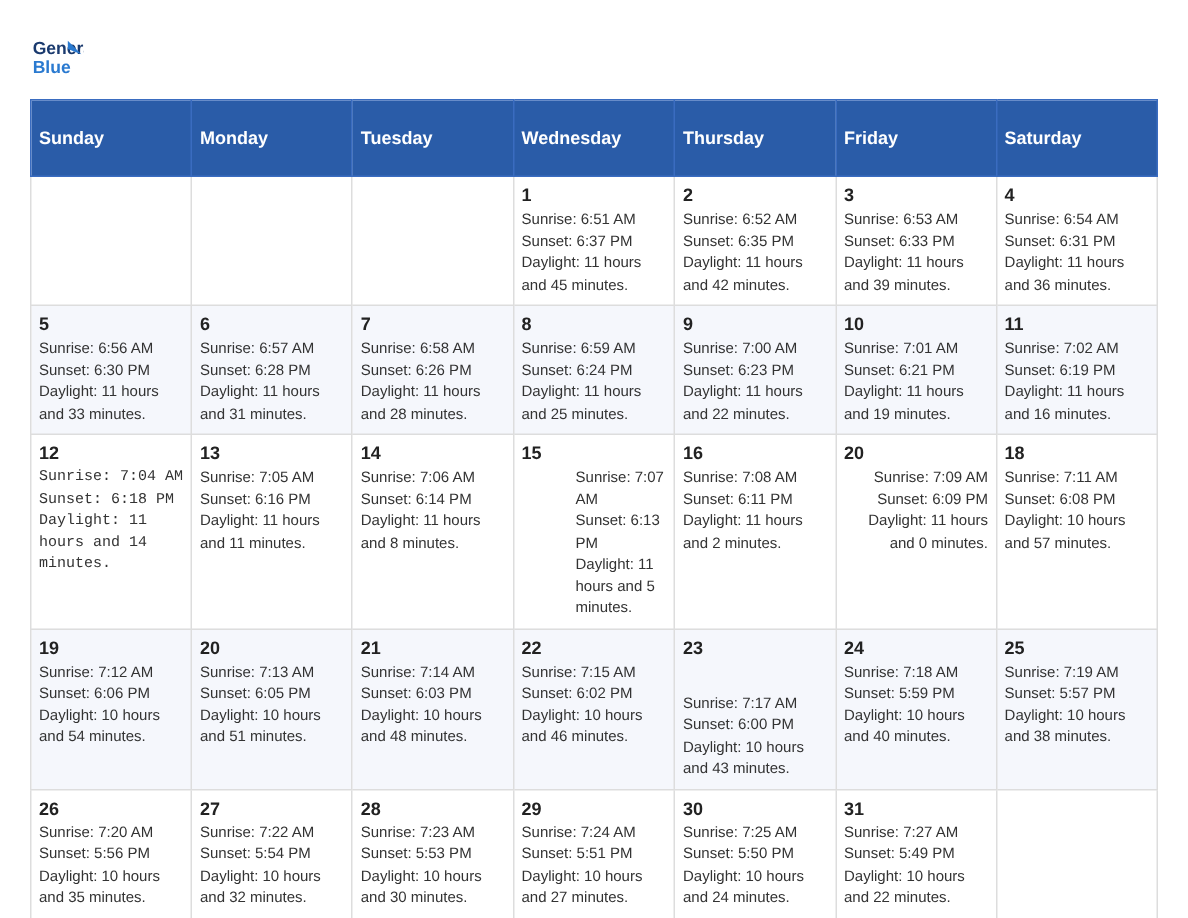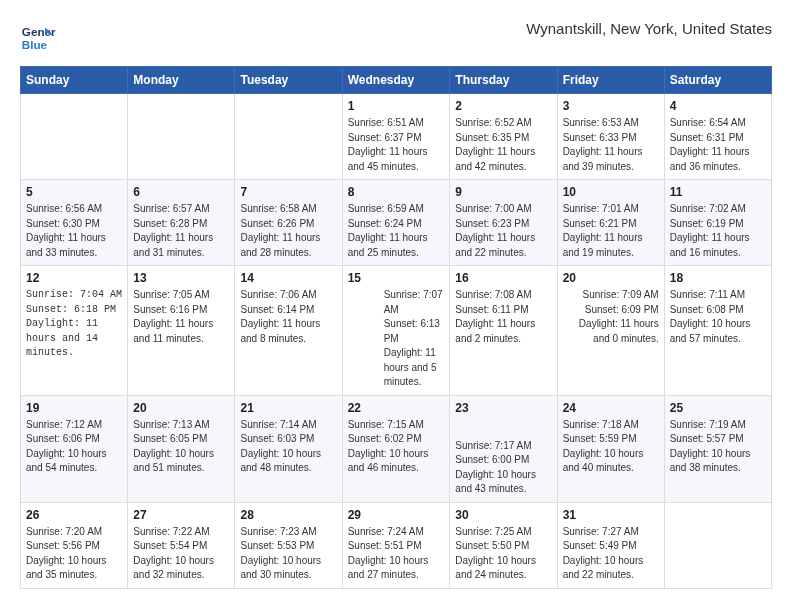--- a/index.html
+++ b/index.html
@@ -41,21 +41,21 @@
     .calendar {
       width: 100%;
       border-collapse: collapse;
       border: 1px solid #ccc;
     }
     .calendar th {
       background-color: #2a5ca8;
       color: #fff;
       font-size: 12px;
       font-weight: bold;
-      padding: 6px 5px;
+      padding: 18px 5px;
       text-align: left;
       border: 1px solid #3a6cc0;
     }
     .calendar td {
       vertical-align: top;
       padding: 5px;
       border: 1px solid #ddd;
       font-size: 10px;
       color: #222;
       width: 108px;
@@ -85,21 +85,20 @@
 
 <div class="header">
   <div class="logo">
     <svg class="logo-icon" viewBox="0 0 40 40">
       <text x="2" y="18" font-size="13" font-weight="bold" fill="#1a3a6e">General</text>
       <text x="2" y="32" font-size="13" font-weight="bold" fill="#2a7ad0">Blue</text>
       <polygon points="28,8 38,18 28,14" fill="#2a7ad0"></polygon>
     </svg>
   </div>
   <div class="title-block">
-    <div class="location">Wynantskill, New York, United States</div>
   </div>
 </div>
 
 <table class="calendar">
   <thead>
     <tr>
     <th>Sunday</th>
         <th>Monday</th>
         <th>Tuesday</th>
         <th>Wednesday</th>

